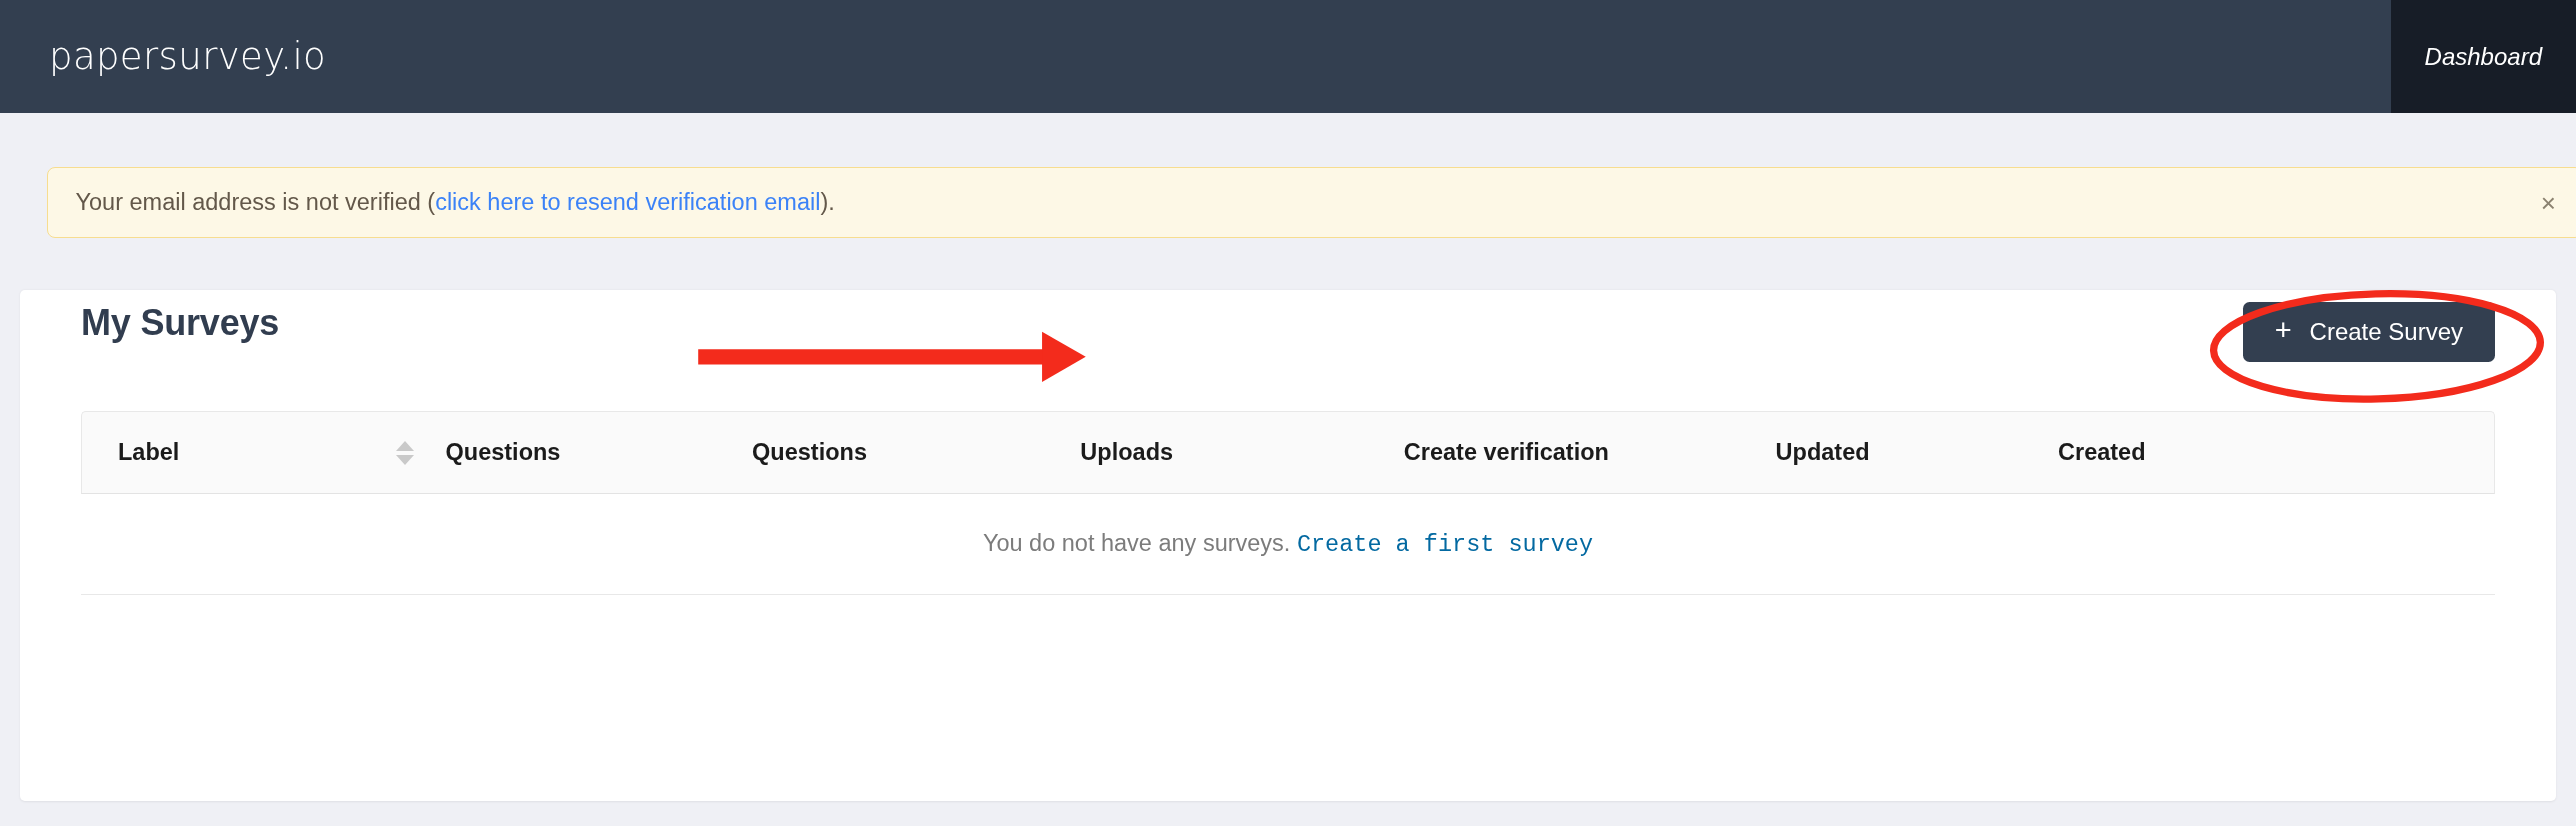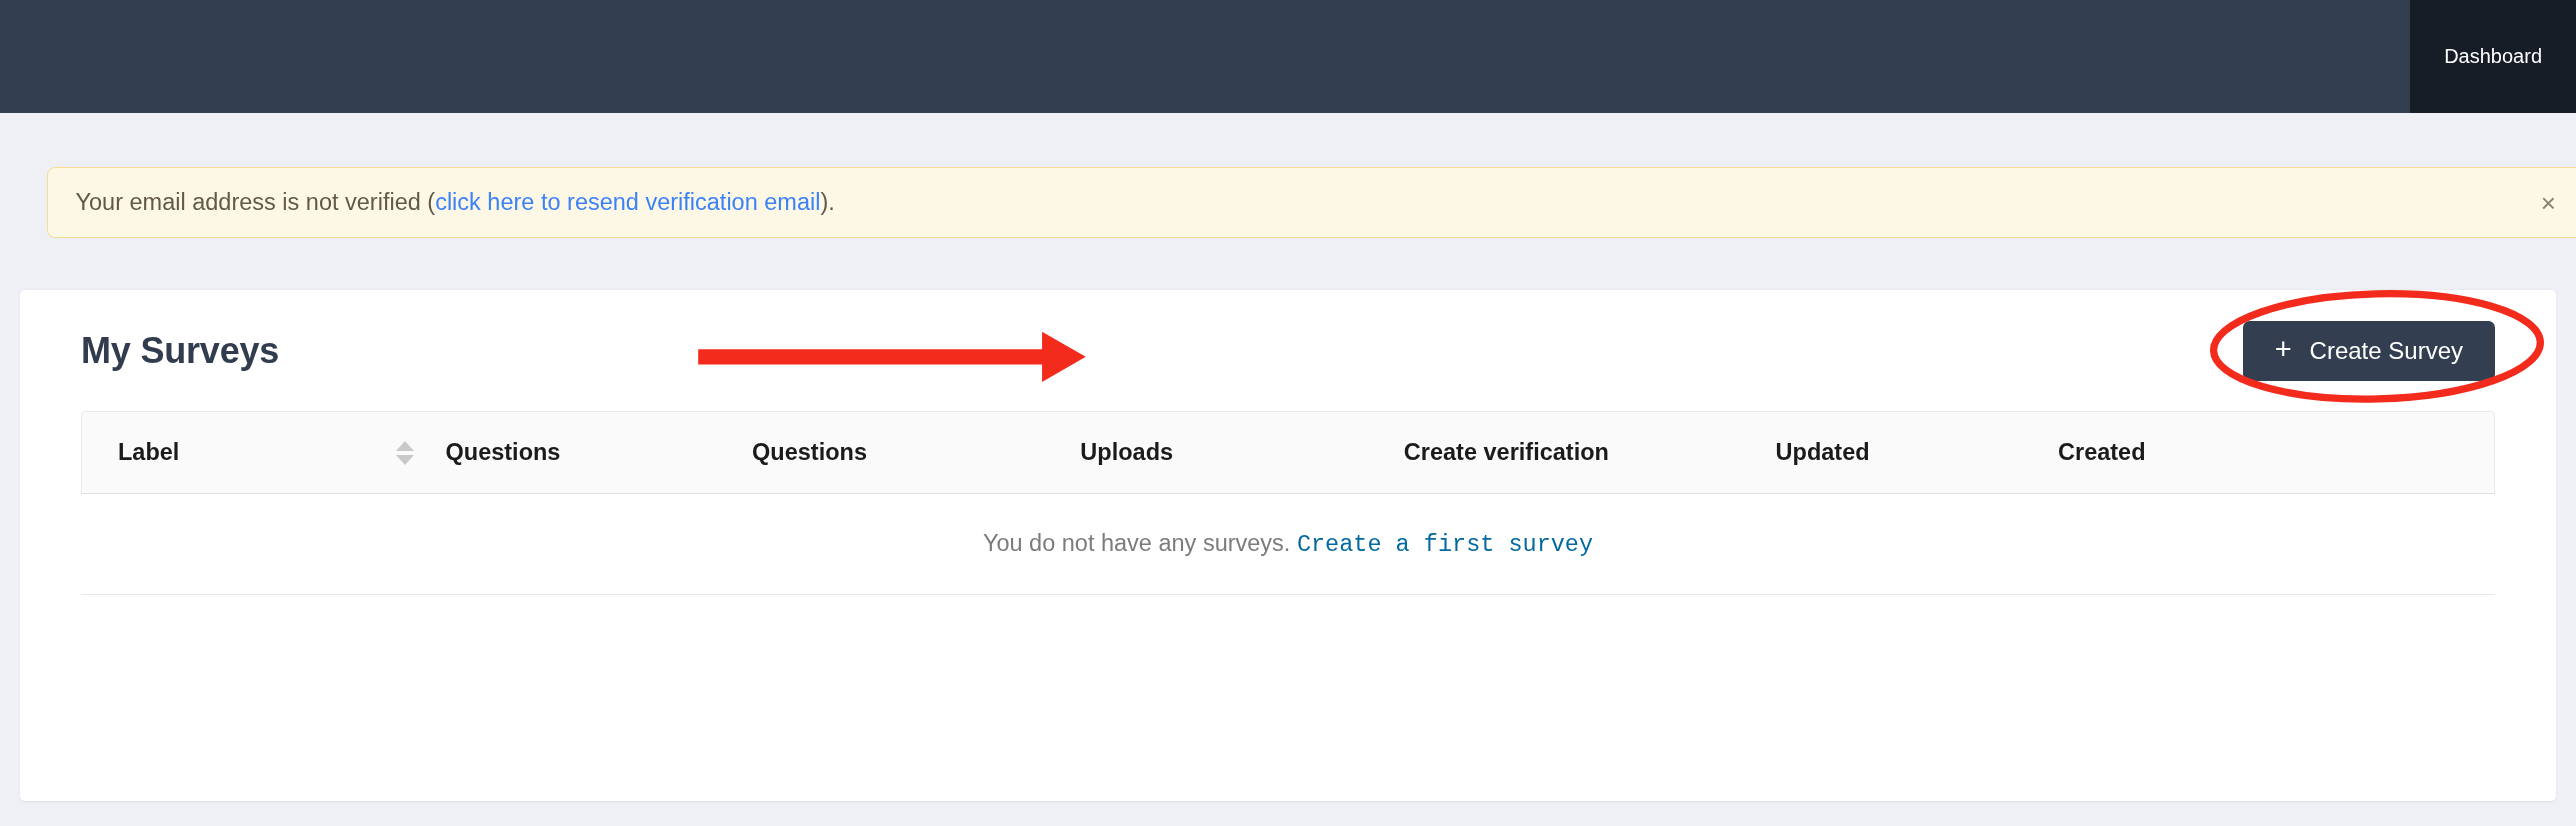--- a/index.html
+++ b/index.html
@@ -46,25 +46,26 @@
     display: flex;
     align-items: stretch;
     height: 100%;
   }
 
   .nav-link {
     display: flex;
     align-items: center;
     justify-content: center;
     padding: 16px 34px;
-    font-size: 20px;
+    font-size: 24px;
     color: #c5cad3;
     text-decoration: none;
     white-space: nowrap;
     cursor: pointer;
+    font-style: italic;
   }
 
   .nav-link.active {
     background: #171d27;
     color: #ffffff;
   }
 
   .nav-link.last { padding-right: 47px; }
 
   
@@ -118,21 +119,21 @@
     background: #ffffff;
     border-radius: 4.9px;
     box-shadow: 0 0.8px 2.4px rgba(0,0,0,0.07);
   }
 
   .card-head {
     position: relative;
     height: 121px;
     padding: 12px 61px;
     display: flex;
-    align-items: center;
+    align-items: flex-start;
   }
 
   .page-title {
     font-size: 36px;
     font-weight: bold;
     color: #313d4f;
     letter-spacing: -0.2px;
   }
 
   .head-spacer { flex: 1 1 auto; }
@@ -248,20 +249,21 @@
     width: 2576px; height: 827px;
     pointer-events: none;
   }
 </style>
 </head>
 <body>
 
 <div class="page">
 
   <div class="navbar">
+    <div class="brand">papersurvey.io</div>
     <div class="nav-spacer"></div>
     <div class="nav-links">
       <a class="nav-link active" href="#">Dashboard</a>
     </div>
   </div>
 
   <div class="alert">
     <div class="alert-text"><span>Your email address is not verified (</span><a class="alert-link" href="#">click here to resend verification email</a><span>).</span></div>
     <div class="alert-close">×</div>
   </div>

